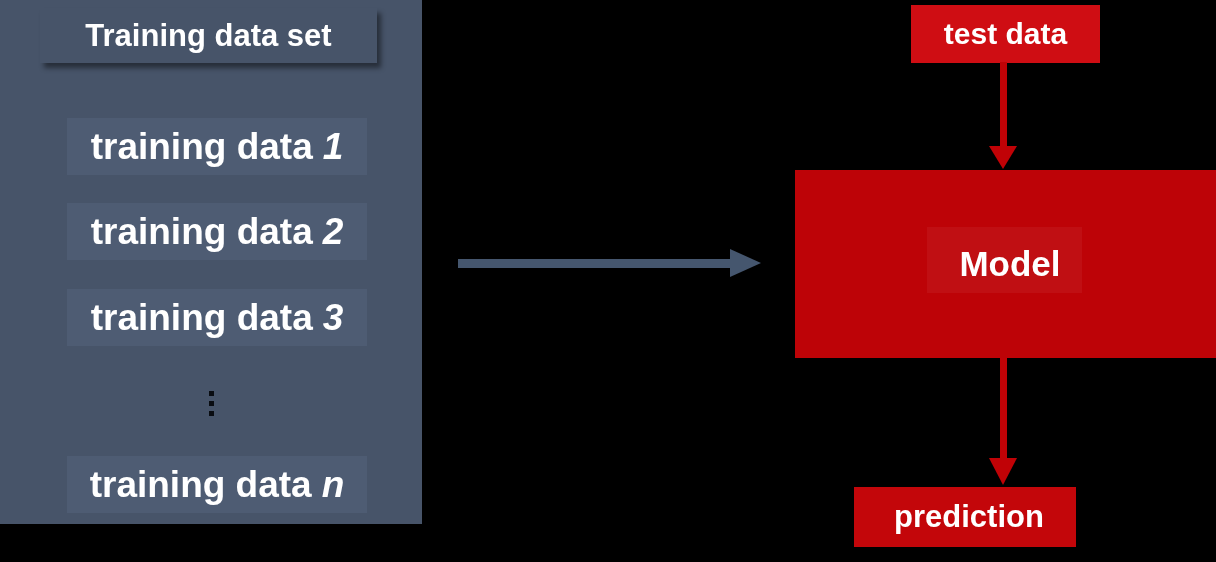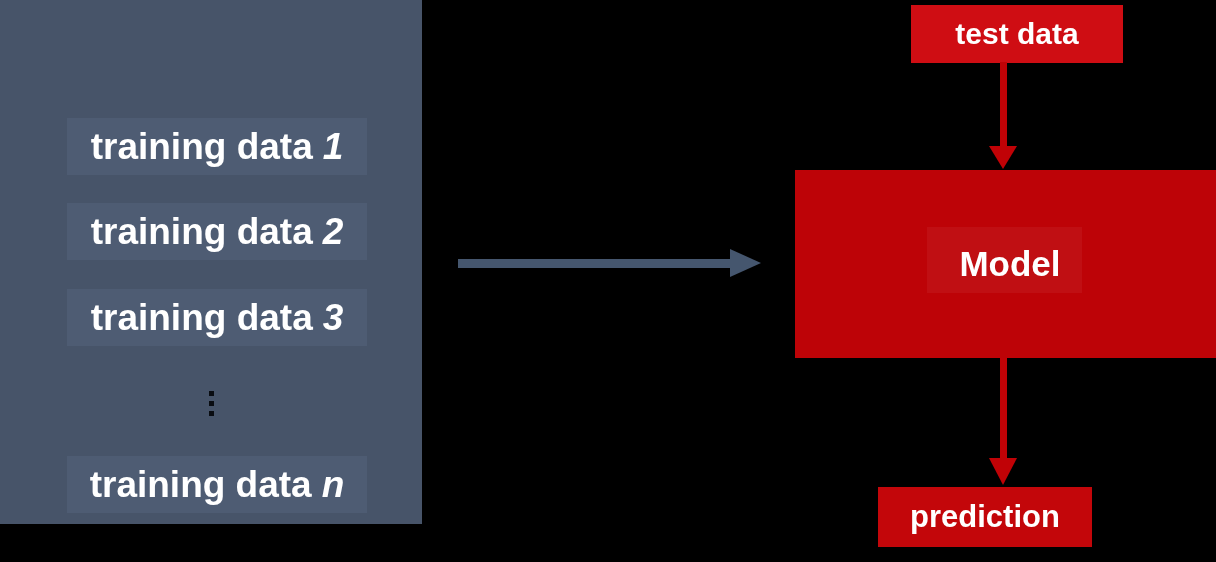--- a/index.html
+++ b/index.html
@@ -49,40 +49,40 @@
     background:var(--arrow-slate,#45566e);
   }
   .h-head{
     position:absolute;left:730px;top:249px;width:0;height:0;
     border-top:14px solid transparent;border-bottom:14px solid transparent;
     border-left:31px solid var(--arrow-slate,#45566e);
   }
 
   
   .test-data{
-    position:absolute;left:911px;top:5px;width:212px;height:58px;
+    position:absolute;left:911px;top:5px;width:189px;height:58px;
     background:var(--test-data-red,#cf0d13);
     display:flex;align-items:center;justify-content:center;
     color:var(--text-white,#fff);font-size:30px;font-weight:bold;
   }
   .model{
     position:absolute;left:795px;top:170px;width:430px;height:188px;
     background:var(--model-red,#bd0307);
     display:flex;align-items:center;justify-content:center;
     color:var(--text-white,#fff);font-size:35px;font-weight:bold;
   }
   .model-highlight{
     position:absolute;left:927px;top:227px;width:155px;height:66px;
     background:rgba(255,255,255,0.05);
   }
   .prediction{
-    position:absolute;left:878px;top:487px;width:214px;height:60px;
+    position:absolute;left:854px;top:487px;width:214px;height:60px;
     background:var(--prediction-red,#c3060a);
     display:flex;align-items:center;justify-content:center;
-    color:var(--text-white,#fff);font-size:31px;font-weight:bold;
+    color:var(--text-white,#fff);font-size:31px;font-weight:bold;padding-left:8px;
   }
 
   
   .v-shaft-1{
     position:absolute;left:1000px;top:62px;width:7px;height:85px;
     background:var(--arrow-red,#c00206);
   }
   .v-head-1{
     position:absolute;left:989px;top:146px;width:0;height:0;
     border-left:14px solid transparent;border-right:14px solid transparent;
@@ -98,20 +98,23 @@
     border-top:27px solid var(--arrow-red,#c00206);
   }
 </style>
 </head>
 <body>
 
 <div class="stage">
 
   <div class="panel"></div>
 
+  <div class="header-box">
+    <span>Training data set</span>
+  </div>
 
   <div class="row r1">
     <span>training data</span>
     <span class="idx">1</span>
   </div>
   <div class="row r2">
     <span>training data</span>
     <span class="idx">2</span>
   </div>
   <div class="row r3">

